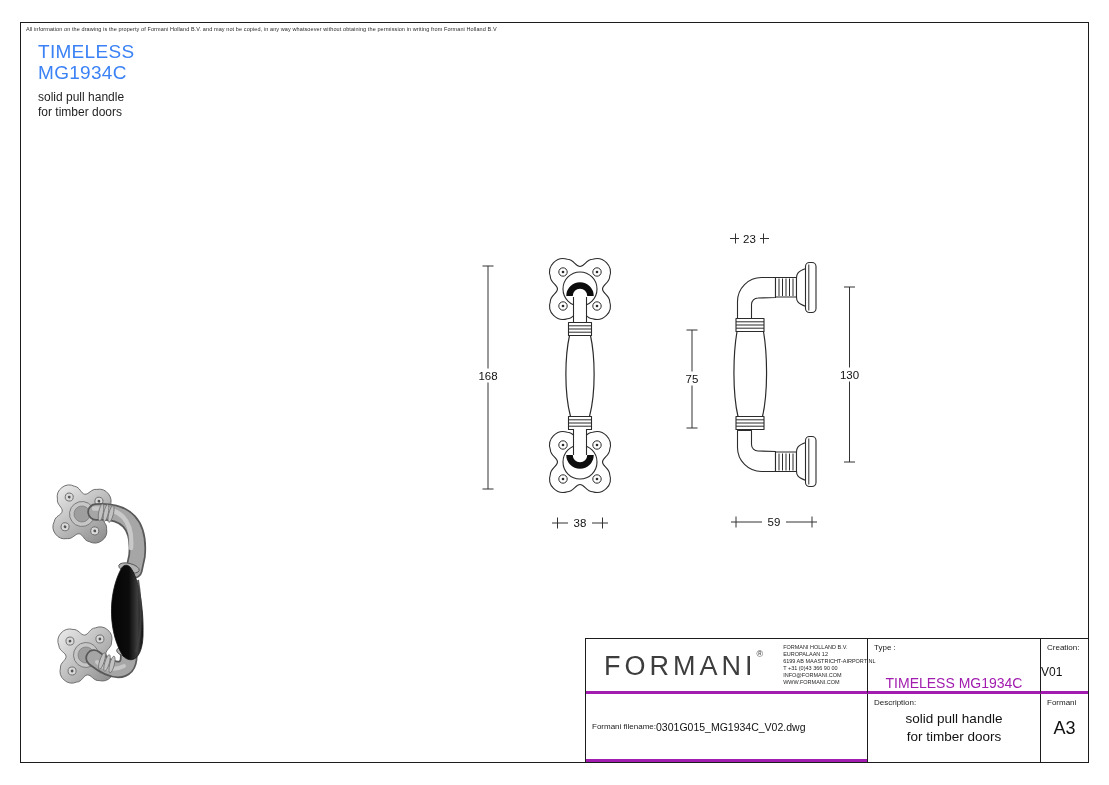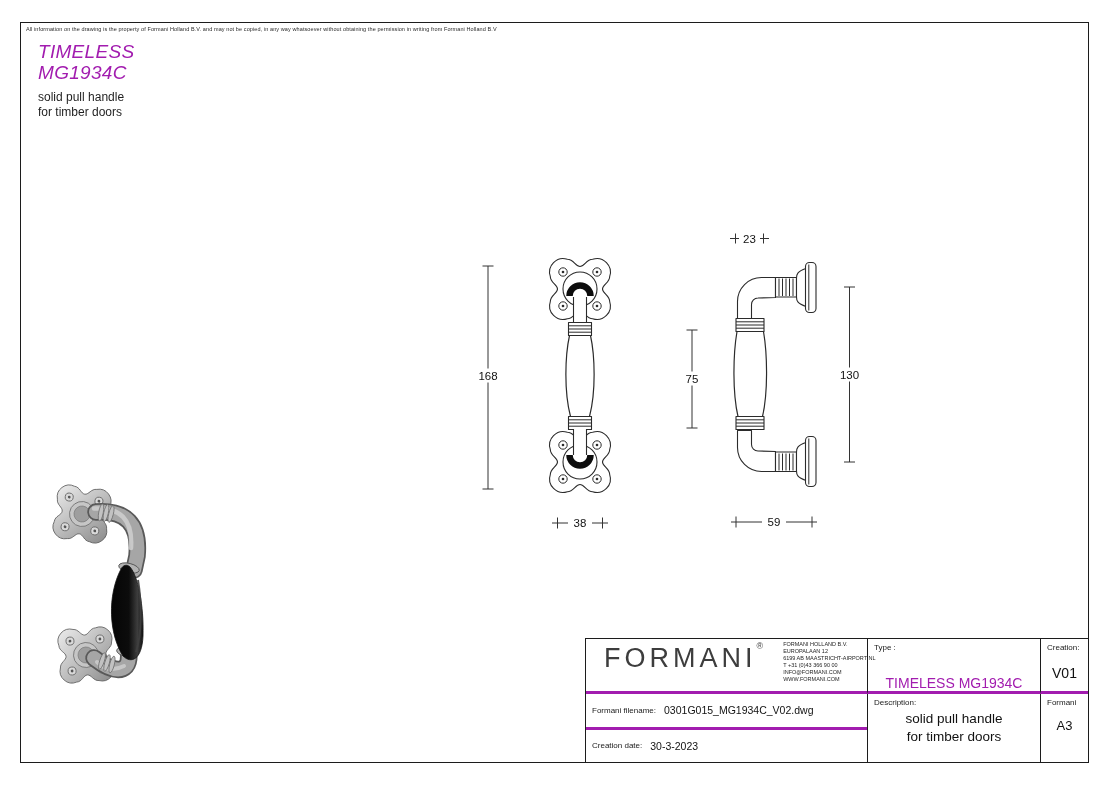--- a/index.html
+++ b/index.html
@@ -9,46 +9,46 @@
   }
   .sheet-border{
     position:absolute;left:20px;top:22px;width:1069px;height:741px;
     border:1.2px solid #1c1c1c;box-sizing:border-box;background:#fff;
   }
   .disclaimer{
     position:absolute;left:26px;top:26px;font-size:5.5px;color:#2a2a2a;
     letter-spacing:.1px;white-space:nowrap;
   }
   .doc-title{position:absolute;left:38px;top:41px;}
-  .doc-title .big{font-size:19px;line-height:21px;color:#a21caf;letter-spacing:.3px;font-style:italic;}
+  .doc-title .big{font-size:19px;line-height:21px;color:#3b82f6;letter-spacing:.3px;}
   .doc-title .sub{font-size:12px;line-height:14.5px;margin-top:7px;color:#1f1f1f;}
   svg text{font-family:"Liberation Sans",sans-serif;}
 
   
   .tblock{
     position:absolute;left:585px;top:638px;width:504px;height:125px;
     border:1.2px solid #1c1c1c;box-sizing:border-box;background:#fff;
     display:grid;grid-template-columns:282px 173px 1fr;grid-template-rows:55px 1fr;
   }
   .tb-cell{box-sizing:border-box;position:relative;}
   .b-r{border-right:1px solid #1c1c1c;}
   .b-b{border-bottom:3px solid #a21caf;}
-  .logo-cell{display:flex;padding:2px 14px 2px 18px;gap:20px;}
+  .logo-cell{display:flex;align-items:center;padding:2px 14px 2px 18px;gap:20px;}
   .logo{font-size:27px;letter-spacing:4px;color:#3d3d3d;font-weight:400;white-space:nowrap;}
   .logo sup{font-size:9px;letter-spacing:0;vertical-align:18px;}
   .address{font-size:5.5px;line-height:7px;color:#1f1f1f;white-space:nowrap;margin-left:auto;margin-right:4px;}
   .meta-rows{display:flex;flex-direction:column;}
-  .meta-row{flex:1;display:flex;align-items:center;padding-left:6px;gap:8px;box-sizing:border-box;}
+  .meta-row{flex:1;display:flex;align-items:center;padding-left:6px;box-sizing:border-box;}
   .meta-label{font-size:8px;color:#1a1a1a;}
   .meta-value{font-size:10.5px;color:#111;text-align:right;}
   .cell-label{position:absolute;left:6px;top:4px;font-size:8px;color:#1a1a1a;}
   .type-value{position:absolute;left:0;right:0;top:36px;text-align:center;font-size:14px;color:#a21caf;}
-  .version-value{position:absolute;left:0;right:0;top:26px;text-align:center;font-size:14px;color:#111;}
+  .version-value{position:absolute;left:0;right:0;top:26px;font-size:12px;color:#111;}
   .desc-value{position:absolute;left:0;right:0;top:16px;text-align:center;font-size:13.5px;line-height:18px;color:#111;}
-  .format-value{position:absolute;left:0;right:0;top:24px;text-align:center;font-size:13px;color:#111;}
+  .format-value{position:absolute;left:0;right:0;top:24px;text-align:center;font-size:18px;color:#111;}
 </style>
 </head>
 <body>
 
 <div class="sheet-border"></div>
 
 <div class="disclaimer">All information on the drawing is the property of Formani Holland B.V. and may not be copied, in any way whatsoever without obtaining the permission in writing from Formani Holland B.V</div>
 
 <div class="doc-title">
   <div class="big">TIMELESS</div>
@@ -258,24 +258,20 @@
   </div>
   <div class="tb-cell b-b">
     <span class="cell-label">Creation:</span>
     <div class="version-value">V01</div>
   </div>
   <div class="tb-cell b-r meta-rows">
     <div class="meta-row b-b">
       <span class="meta-label">Formani filename:</span>
       <span class="meta-value">0301G015_MG1934C_V02.dwg</span>
     </div>
-    <div class="meta-row">
-      <span class="meta-label">Creation date:</span>
-      <span class="meta-value">30-3-2023</span>
-    </div>
   </div>
   <div class="tb-cell b-r">
     <span class="cell-label">Description:</span>
     <div class="desc-value">
       <div>solid pull handle</div>
       <div>for timber doors</div>
     </div>
   </div>
   <div class="tb-cell">
     <span class="cell-label">Formani</span>

